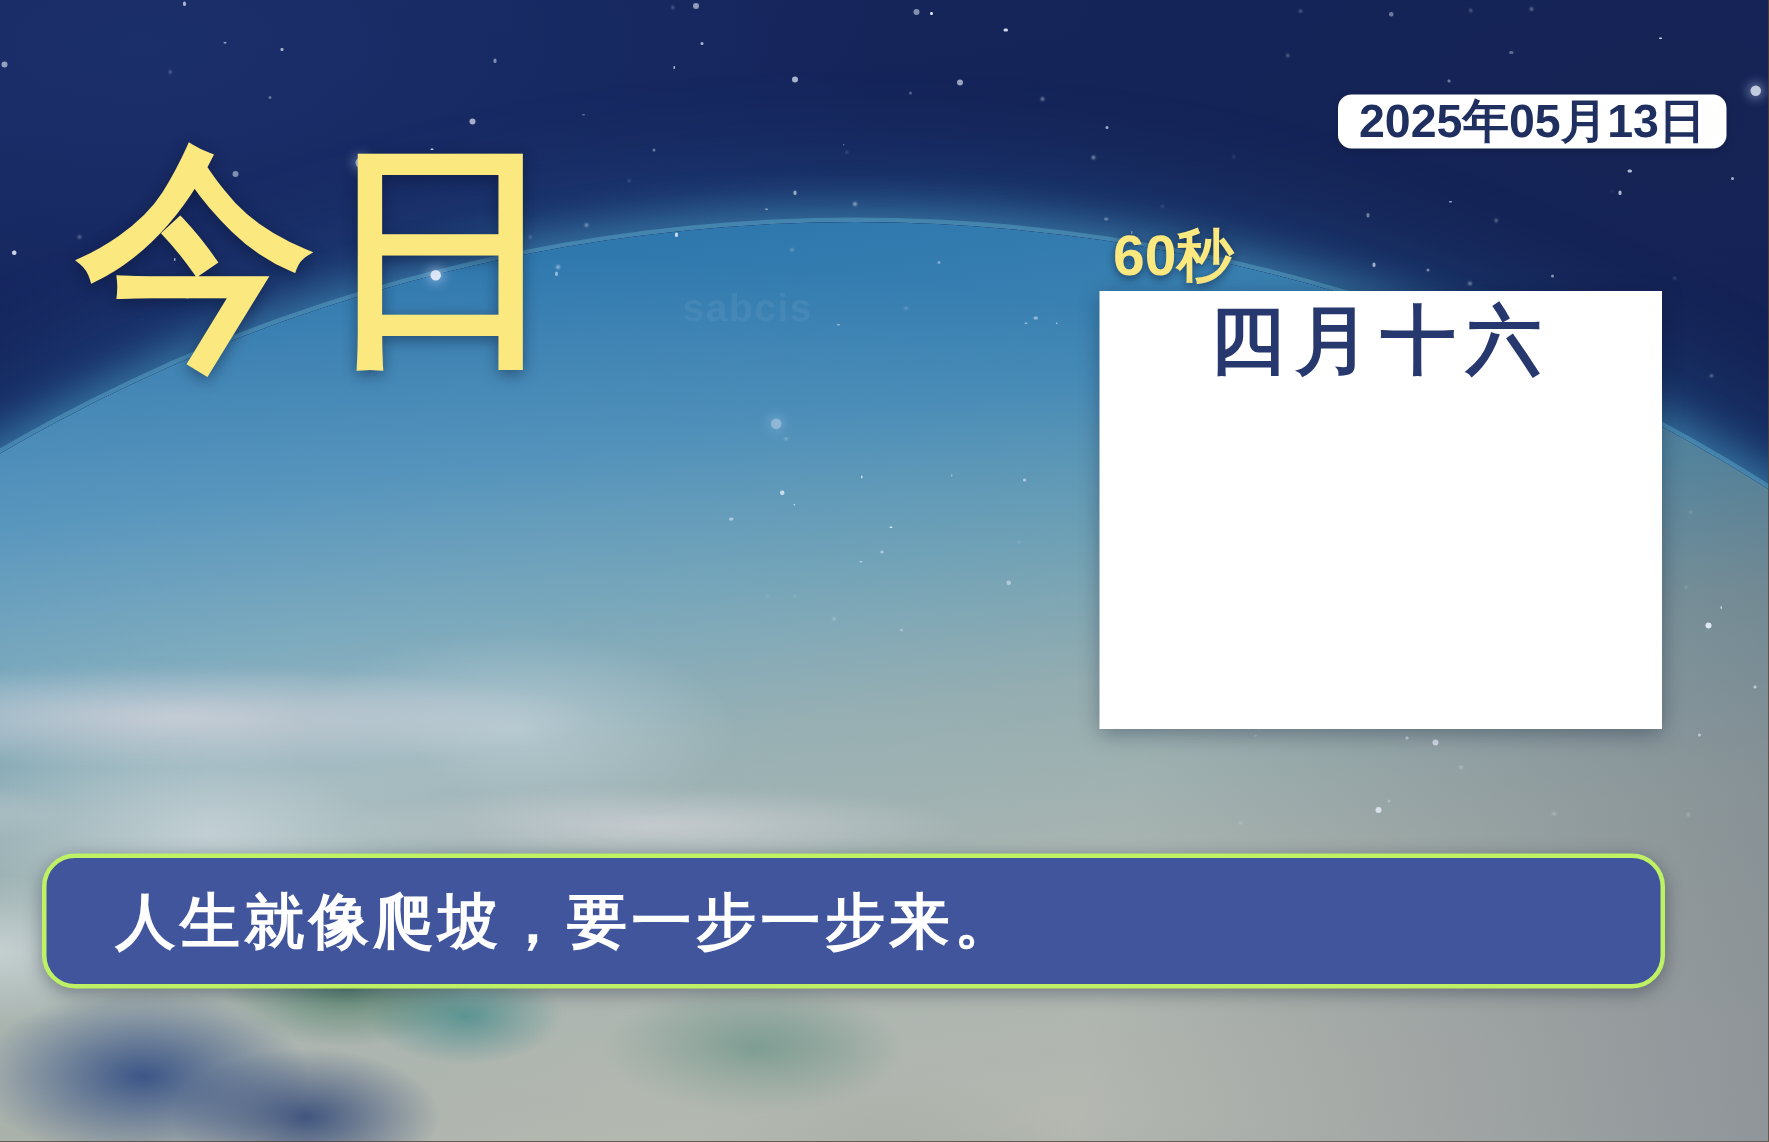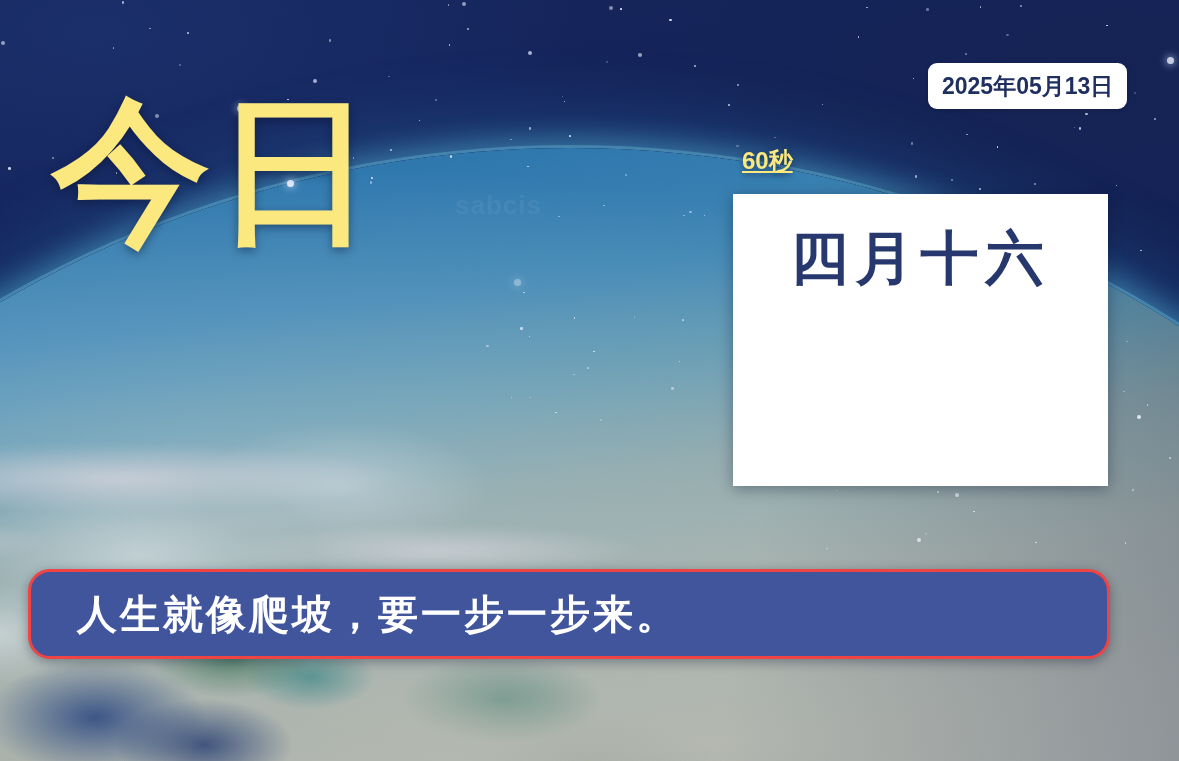--- a/index.html
+++ b/index.html
@@ -175,53 +175,52 @@
   }
   .title-line.bottom {
     color: #eceef0;
     margin-top: 8px;
     text-shadow: 0 3px 10px rgba(6,16,44,0.40);
   }
 
   
   .date-pill {
     position: absolute;
-    left: 928px;
+    left: 892px;
     top: 63px;
-    height: 46px;
+    height: 36px;
     padding: 0 14px;
     background: #ffffff;
     border-radius: 9px;
     display: flex;
     align-items: center;
     justify-content: center;
     color: #1f2f60;
     font-weight: 700;
-    font-size: 23px;
+    font-size: 31px;
     letter-spacing: 0px;
     box-shadow: 0 1px 4px rgba(0,0,0,0.20);
     white-space: nowrap;
   }
 
   
   .tagline {
     position: absolute;
     left: 742px;
     top: 145px;
     display: flex;
     align-items: baseline;
     white-space: nowrap;
     text-shadow: 0 2px 6px rgba(8,18,48,0.55);
   }
   .tagline .secs {
     color: #fbe87f;
     font-weight: 700;
-    font-size: 24px;
+    font-size: 38px;
     letter-spacing: 0px;
-    text-decoration: underline;
   }
   .tagline .rest {
     color: #ffffff;
     font-weight: 700;
     font-size: 25px;
     margin-left: 6px;
     letter-spacing: 1px;
   }
 
   
@@ -246,36 +245,35 @@
     white-space: nowrap;
   }
   .weekday {
     margin-top: 26px;
     font-size: 54px;
     font-weight: 700;
     letter-spacing: 7px;
     white-space: nowrap;
   }
   .lunar {
-    margin-top: 26px;
-    font-size: 58px;
+    font-size: 50px;
     font-weight: 700;
     letter-spacing: 7px;
     white-space: nowrap;
   }
 
   
   .quote-bar {
     position: absolute;
     left: 28px;
     top: 569px;
     width: 1082px;
     height: 90px;
     background: #41559d;
-    border: 3px solid #ef4444;
+    border: 3px solid #bef264;
     border-radius: 22px;
     box-sizing: border-box;
     display: flex;
     align-items: center;
     box-shadow: 0 3px 12px rgba(6,14,40,0.35);
   }
   .quote-text {
     color: #ffffff;
     font-weight: 700;
     font-size: 40px;

